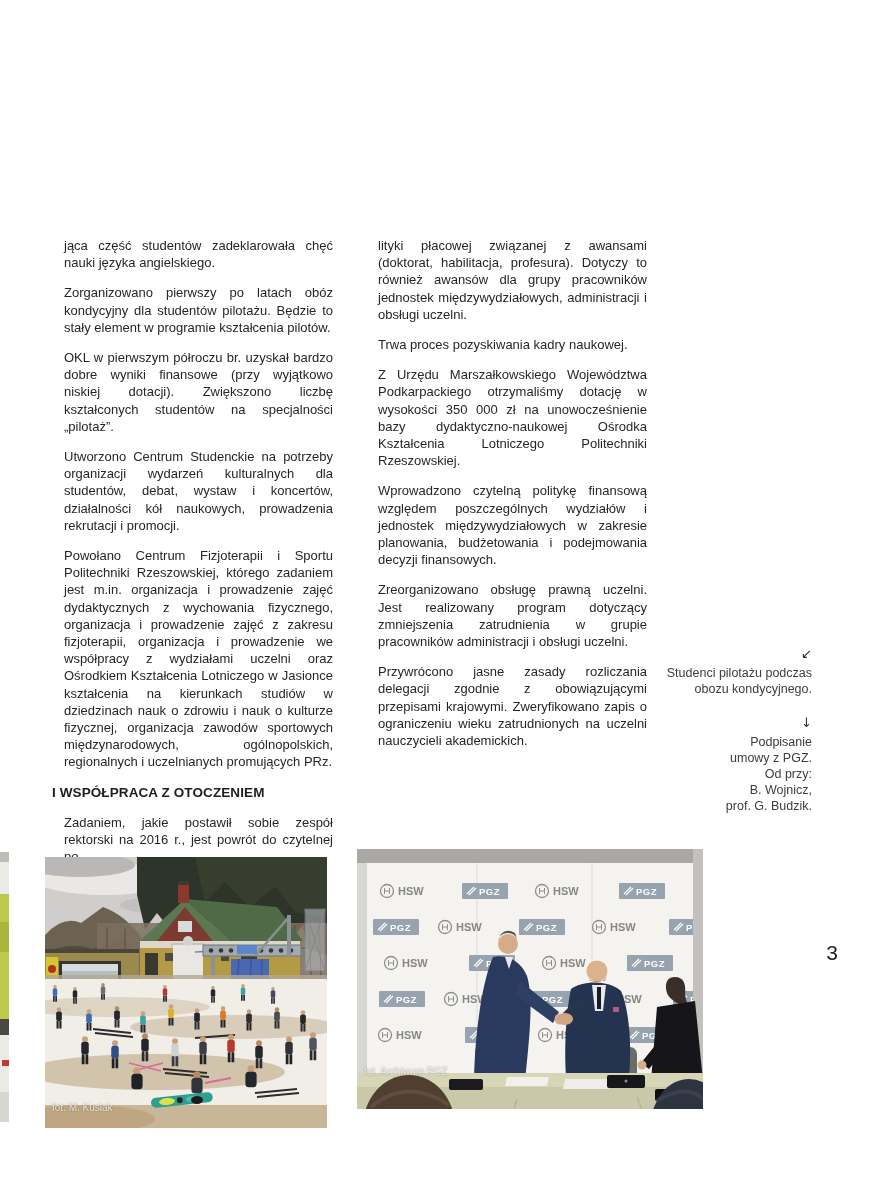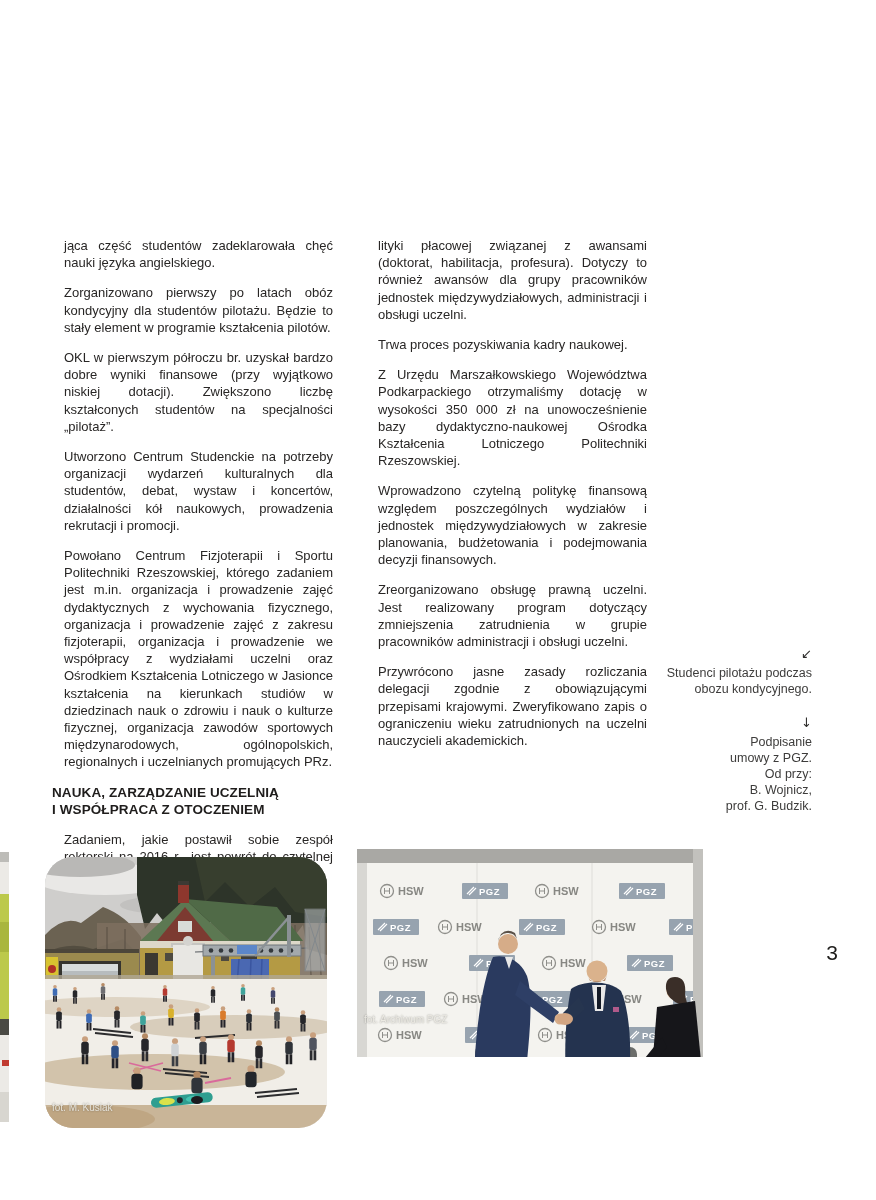--- a/index.html
+++ b/index.html
@@ -15,22 +15,22 @@
   .captions{position:absolute;left:600px;width:212px;top:646px;text-align:right;
             color:#3d3c3b;font-size:12.5px;line-height:16px;}
   .caption-block{margin:0 0 18px 0;}
   .caption-arrow{font-family:"DejaVu Sans",sans-serif;font-size:13px;color:#2f2e2d;margin-bottom:3px;}
   
   .page-number{position:absolute;left:818px;top:941px;width:28px;text-align:center;
                font-size:21px;color:#1d1c1a;}
   
   .photo{position:absolute;overflow:hidden;background:#ddd;}
   #photo-sliver{left:0;top:852px;width:9px;height:270px;}
-  #photo-ski{left:45px;top:857px;width:282px;height:271px;border-radius:28px;}
-  #photo-pgz{left:357px;top:849px;width:346px;height:208px;}
+  #photo-ski{left:45px;top:857px;width:282px;height:271px;}
+  #photo-pgz{left:357px;top:849px;width:346px;height:260px;}
   .photo svg{display:block;}
   .credit{position:absolute;left:7px;font-size:10px;color:#eceae3;opacity:.92;
           text-shadow:0 0 2px rgba(60,60,55,.6);}
   #photo-ski .credit{bottom:15px;}
   #photo-pgz .credit{bottom:32px;}
   
   .hsw-ring{fill:none;stroke:#8f8f8b;stroke-width:1.3;}
   .hsw-mono{stroke:#8f8f8b;stroke-width:1;fill:none;}
   .hsw-text{font-family:"Liberation Sans",sans-serif;font-weight:700;font-size:11px;fill:#878783;}
   .pgz-badge{fill:#97a3af;}
@@ -42,21 +42,20 @@
 
 <div class="page">
 
   <section class="col" id="col-left">
     <p>jąca część studentów zadeklarowała chęć nauki języka angielskiego.</p>
     <p>Zorganizowano pierwszy po latach obóz kondycyjny dla studentów pilotażu. Będzie to stały element w programie kształcenia pilotów.</p>
     <p>OKL w pierwszym półroczu br. uzyskał bardzo dobre wyniki finansowe (przy wyjątkowo niskiej dotacji). Zwiększono liczbę kształconych studentów na specjalności „pilotaż”.</p>
     <p>Utworzono Centrum Studenckie na potrzeby organizacji wydarzeń kulturalnych dla studentów, debat, wystaw i koncertów, działalności kół naukowych, prowadzenia rekrutacji i promocji.</p>
     <p>Powołano Centrum Fizjoterapii i Sportu Politechniki Rzeszowskiej, którego zadaniem jest m.in. organizacja i prowadzenie zajęć dydaktycznych z wychowania fizycznego, organizacja i prowadzenie zajęć z zakresu fizjoterapii, organizacja i prowadzenie we współpracy z wydziałami uczelni oraz Ośrodkiem Kształcenia Lotniczego w Jasionce kształcenia na kierunkach studiów w dziedzinach nauk o zdrowiu i nauk o kulturze fizycznej, organizacja zawodów sportowych międzynarodowych, ogólnopolskich, regionalnych i uczelnianych promujących PRz.</p>
     <h2>
-      <div>NAUKA, ZARZĄDZANIE UCZELNIĄ</div>
       <div>I WSPÓŁPRACA Z OTOCZENIEM</div>
     </h2>
     <p>Zadaniem, jakie postawił sobie zespół rektorski na 2016 r., jest powrót do czytelnej po-</p>
   </section>
 
   <section class="col" id="col-right">
     <p>lityki płacowej związanej z awansami (doktorat, habilitacja, profesura). Dotyczy to również awansów dla grupy pracowników jednostek międzywydziałowych, administracji i obsługi uczelni.</p>
     <p>Trwa proces pozyskiwania kadry naukowej.</p>
     <p>Z Urzędu Marszałkowskiego Województwa Podkarpackiego otrzymaliśmy dotację w wysokości 350 000 zł na unowocześnienie bazy dydaktyczno-naukowej Ośrodka Kształcenia Lotniczego Politechniki Rzeszowskiej.</p>
     <p>Wprowadzono czytelną politykę finansową względem poszczególnych wydziałów i jednostek międzywydziałowych w zakresie planowania, budżetowania i podejmowania decyzji finansowych.</p>

